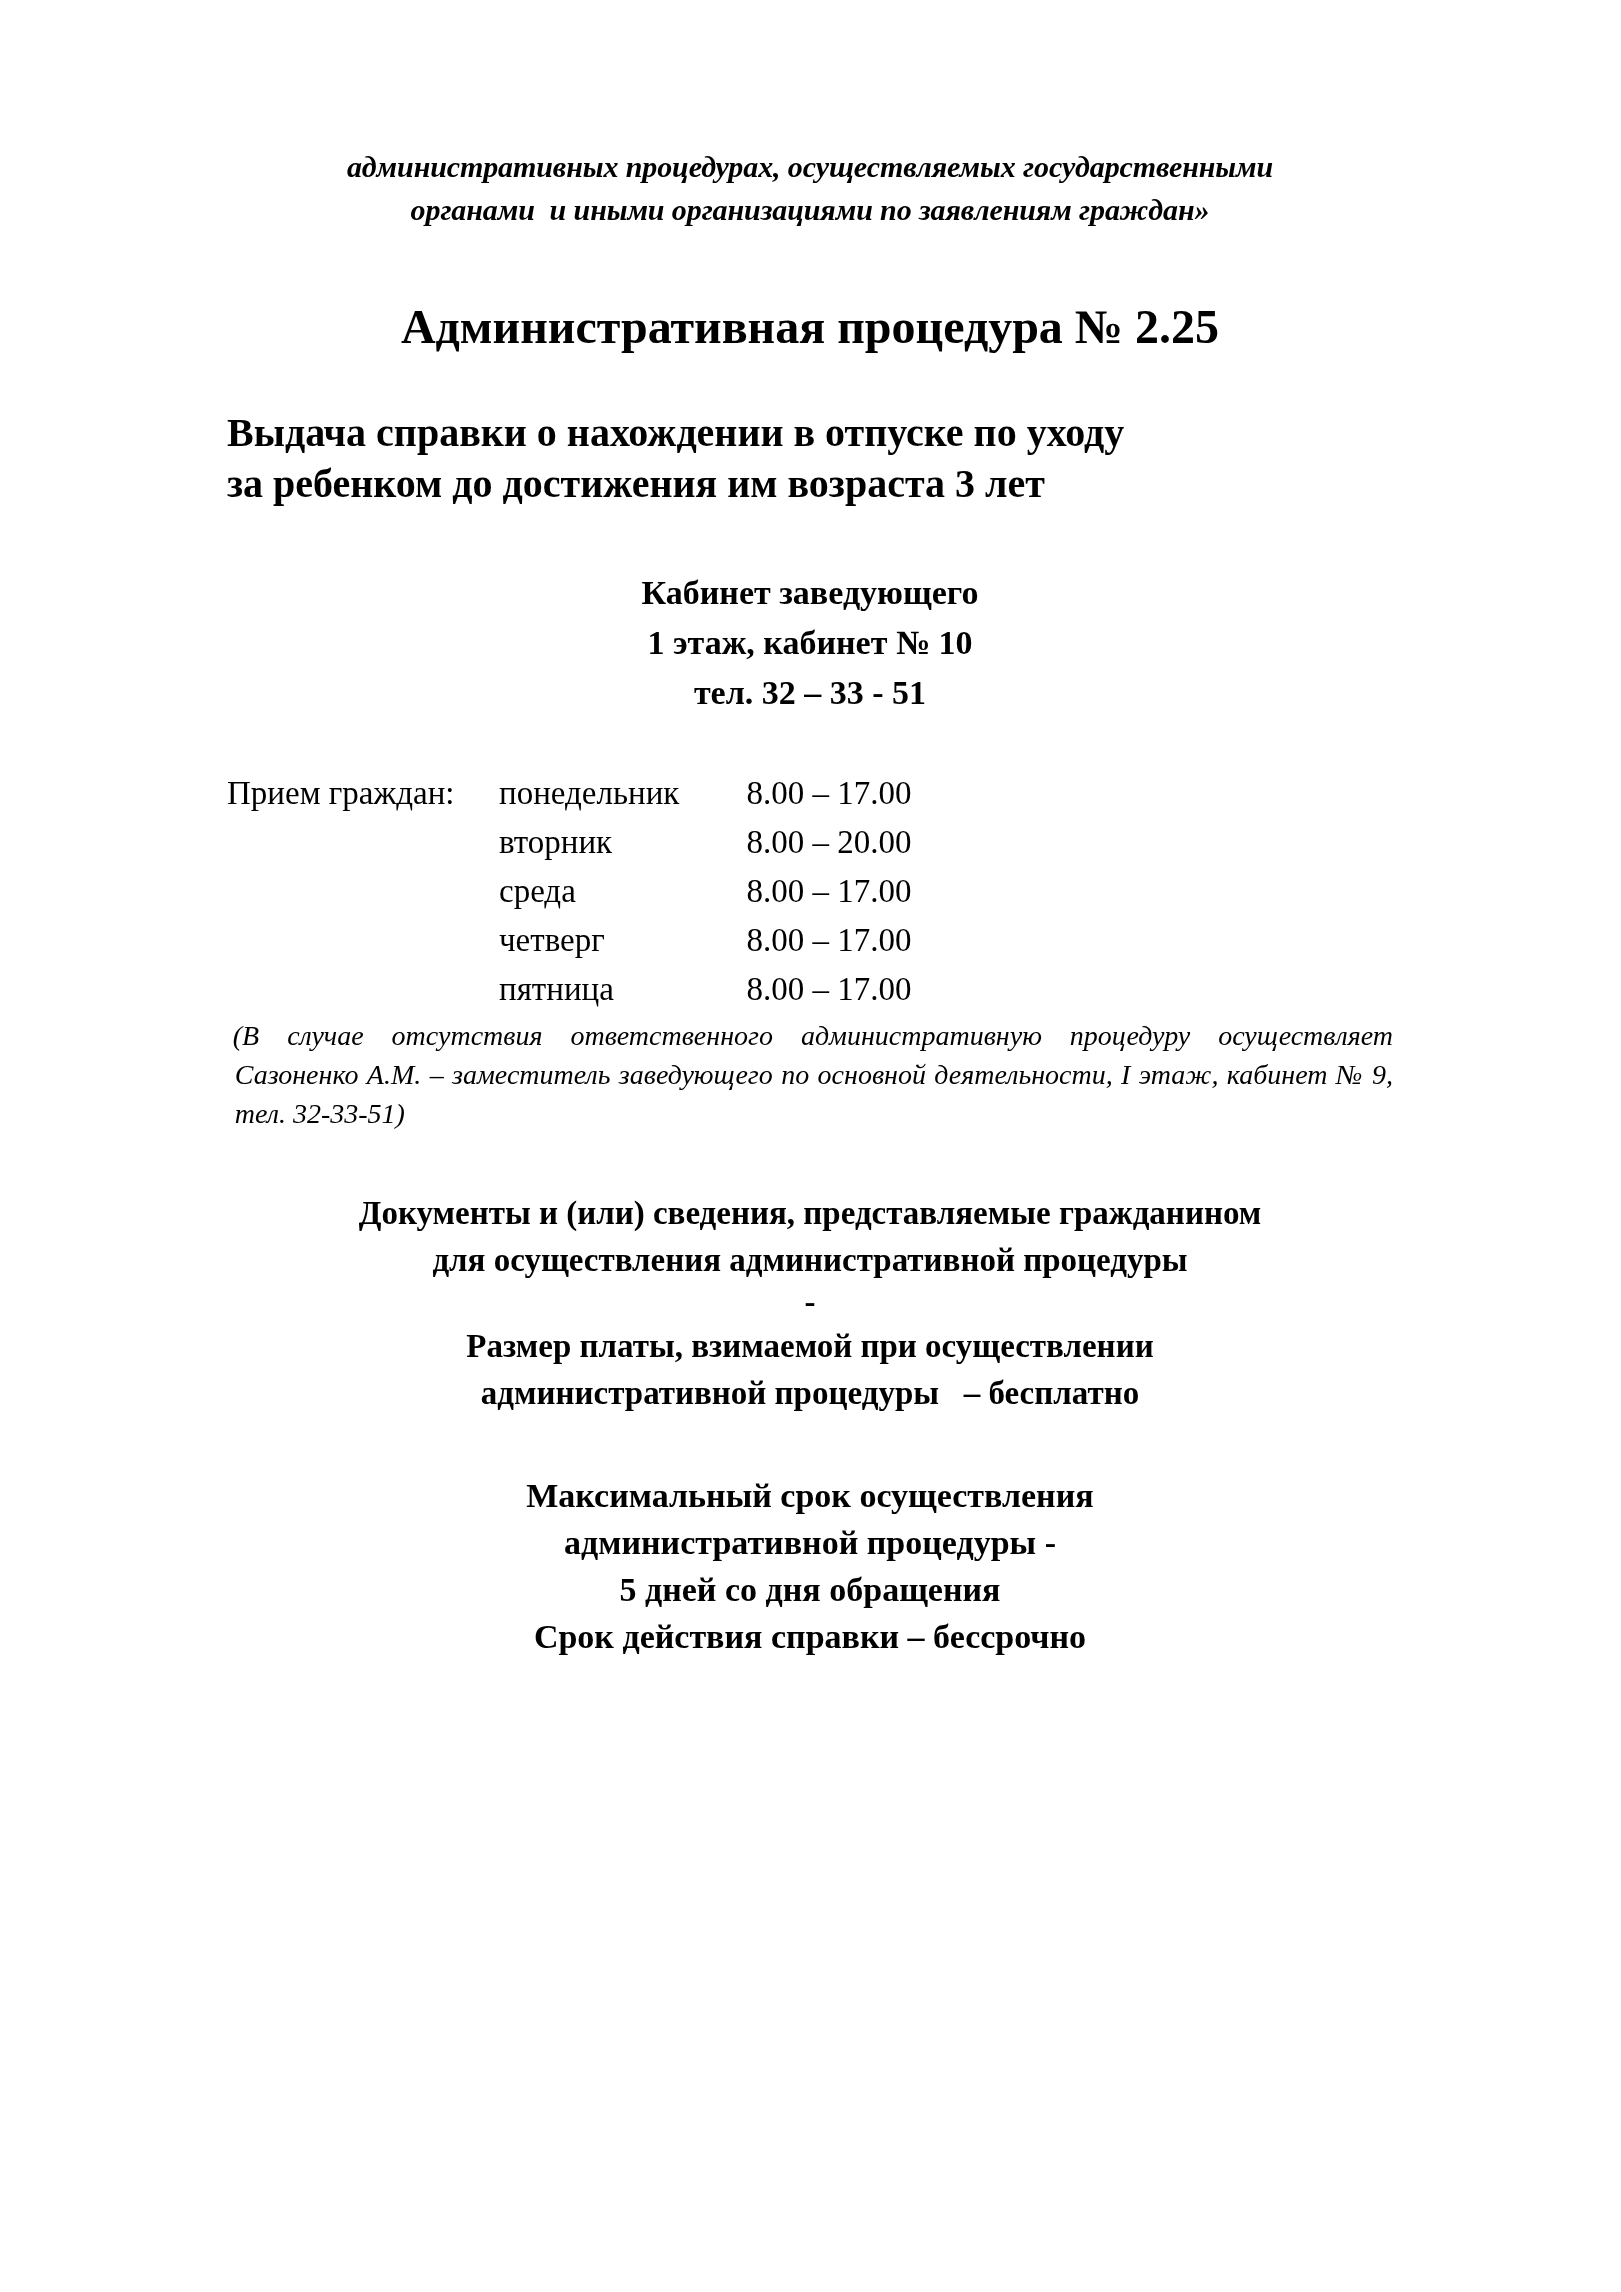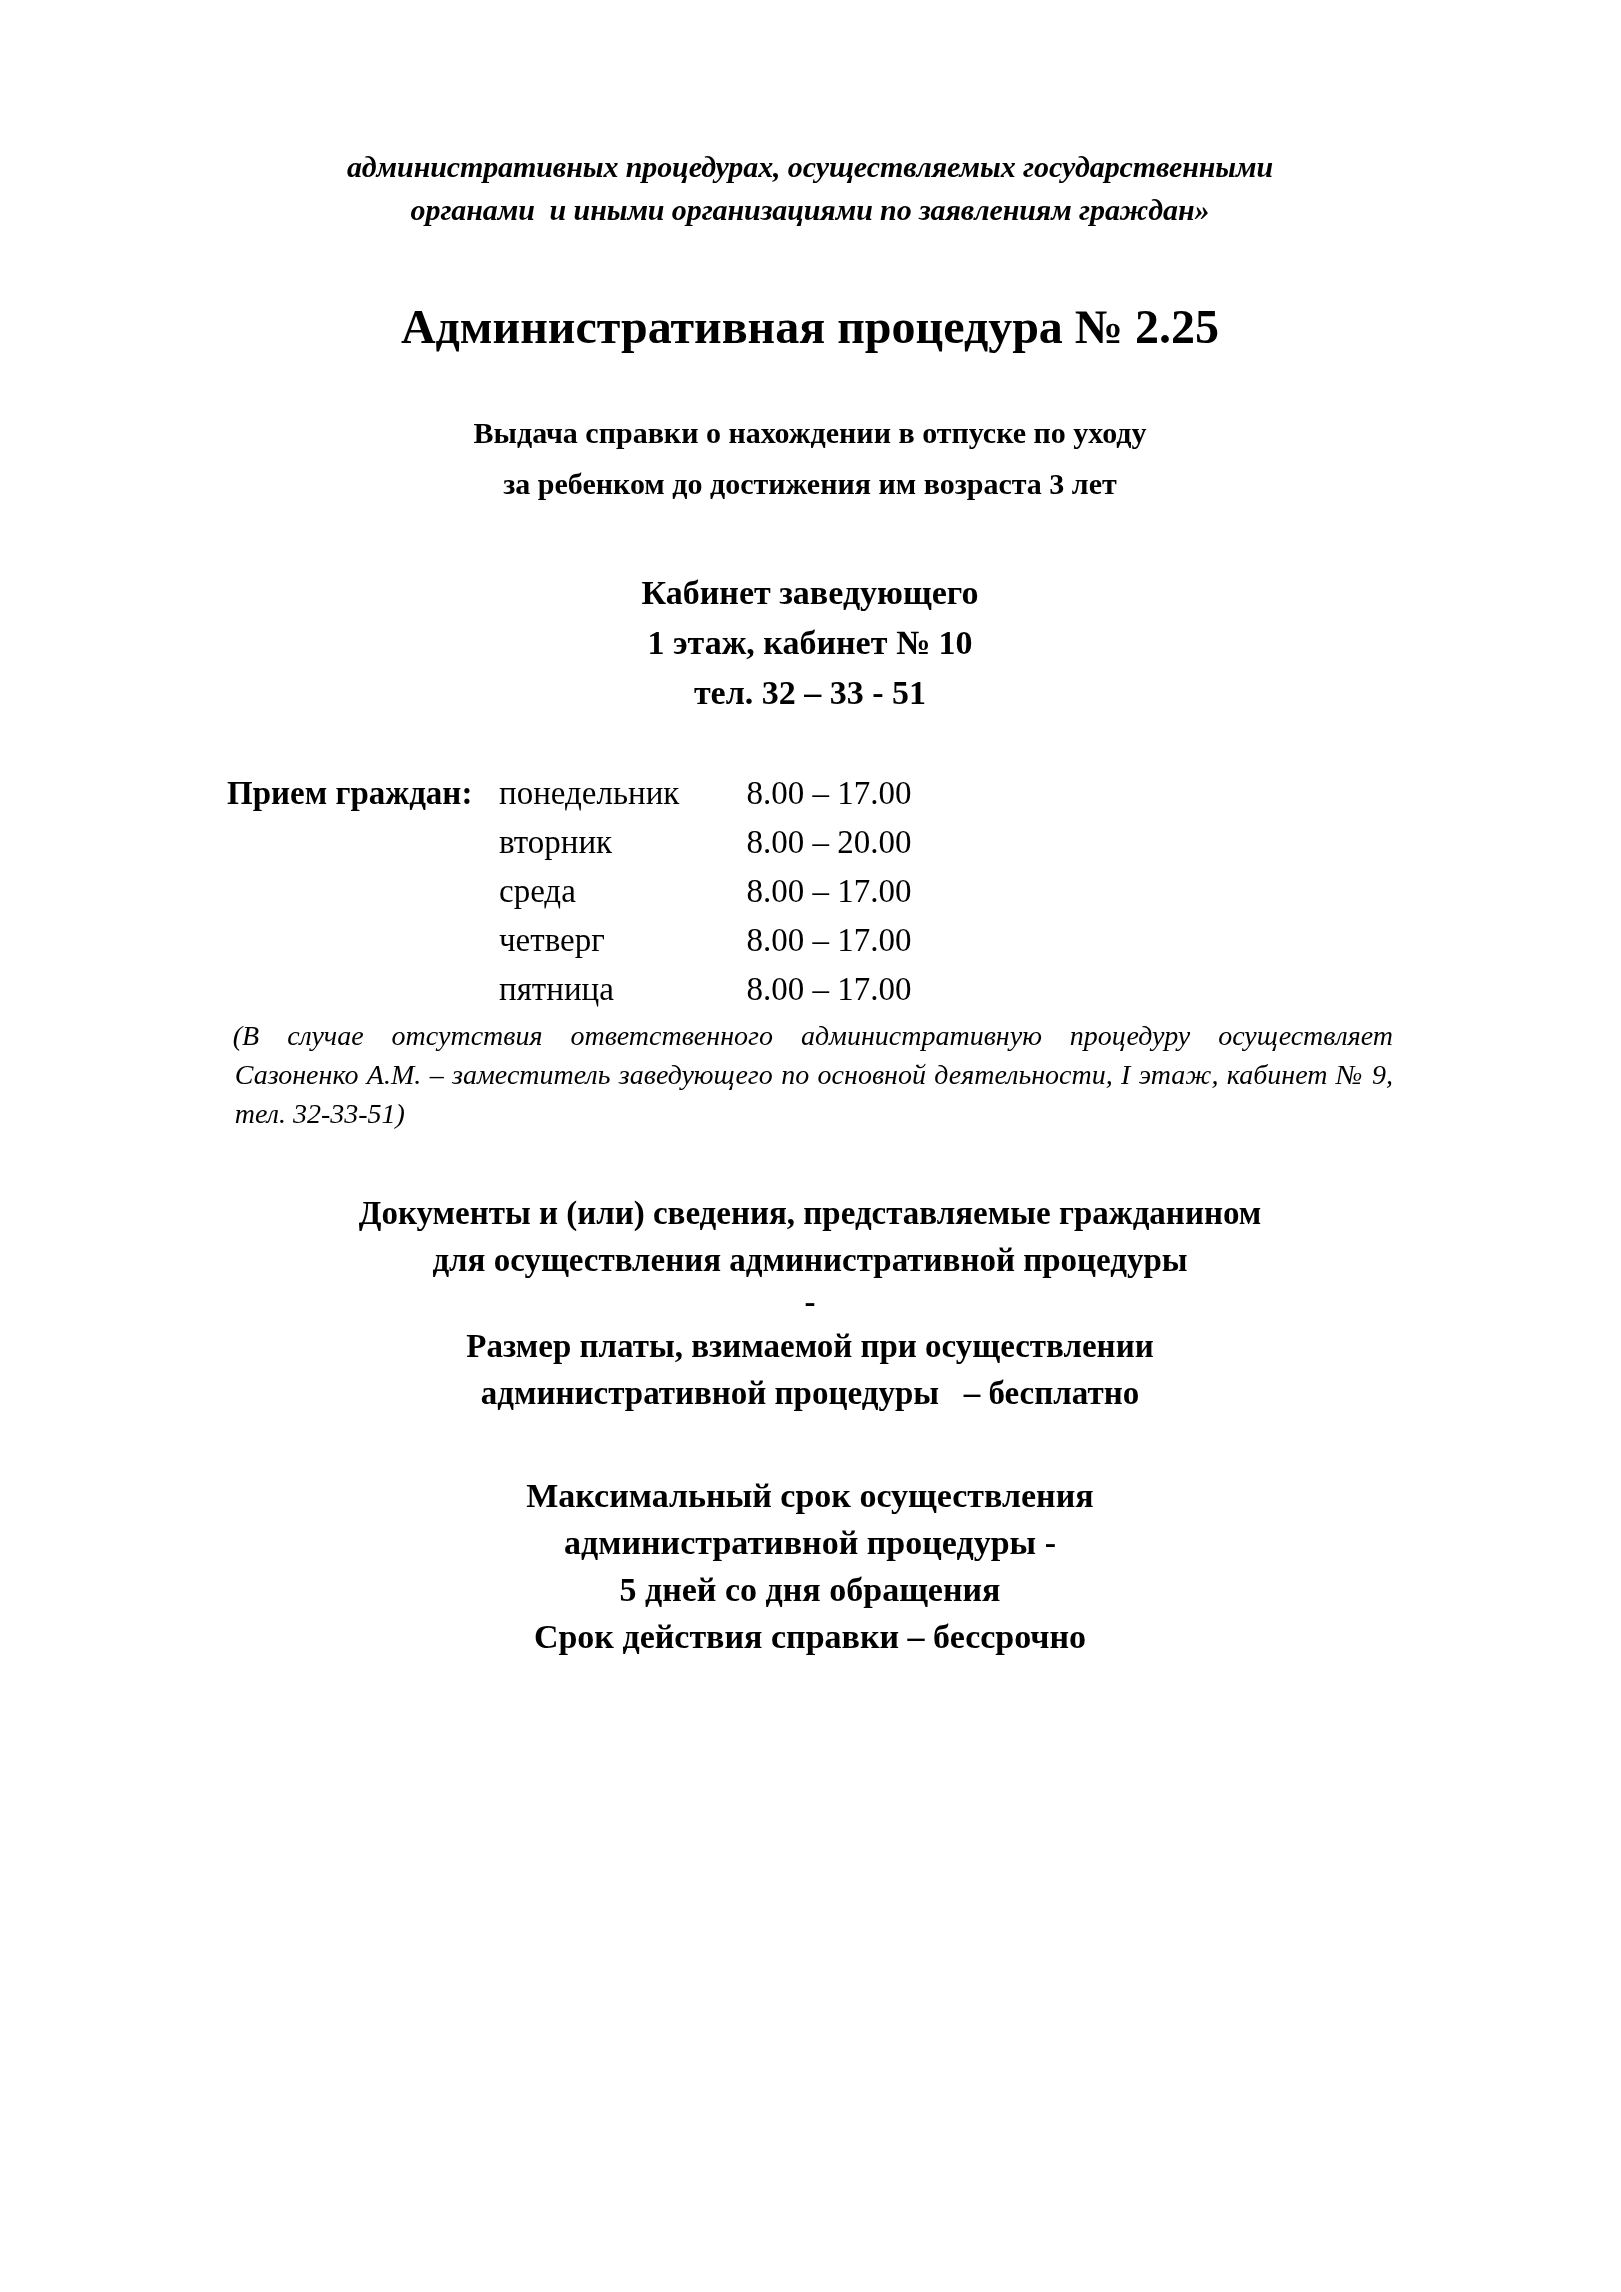--- a/index.html
+++ b/index.html
@@ -47,23 +47,23 @@
     text-align: center;
     font-weight: 700;
     font-size: 48px;
     line-height: 57px;
     letter-spacing: 0px;
   }
 
   
   .subtitle {
     margin-top: 52px;
-    text-align: center;
-    font-weight: 700;
-    font-size: 30px;
+    text-align: left;
+    font-weight: 700;
+    font-size: 40px;
     line-height: 51px;
   }
   .subtitle .ln { display: block; }
 
   
   .office {
     margin-top: 59px;
     text-align: center;
     font-weight: 700;
     font-size: 34px;
@@ -79,21 +79,21 @@
   .sched-row {
     display: flex;
     align-items: baseline;
     height: 49px;
     font-size: 33px;
     line-height: 49px;
   }
   .sched-label {
     width: 272px;
     flex: none;
-    font-weight: 700;
+    font-weight: 400;
     white-space: nowrap;
   }
   .sched-day {
     width: 225px;
     flex: none;
     font-weight: 400;
     white-space: nowrap;
   }
   .sched-time {
     flex: none;

